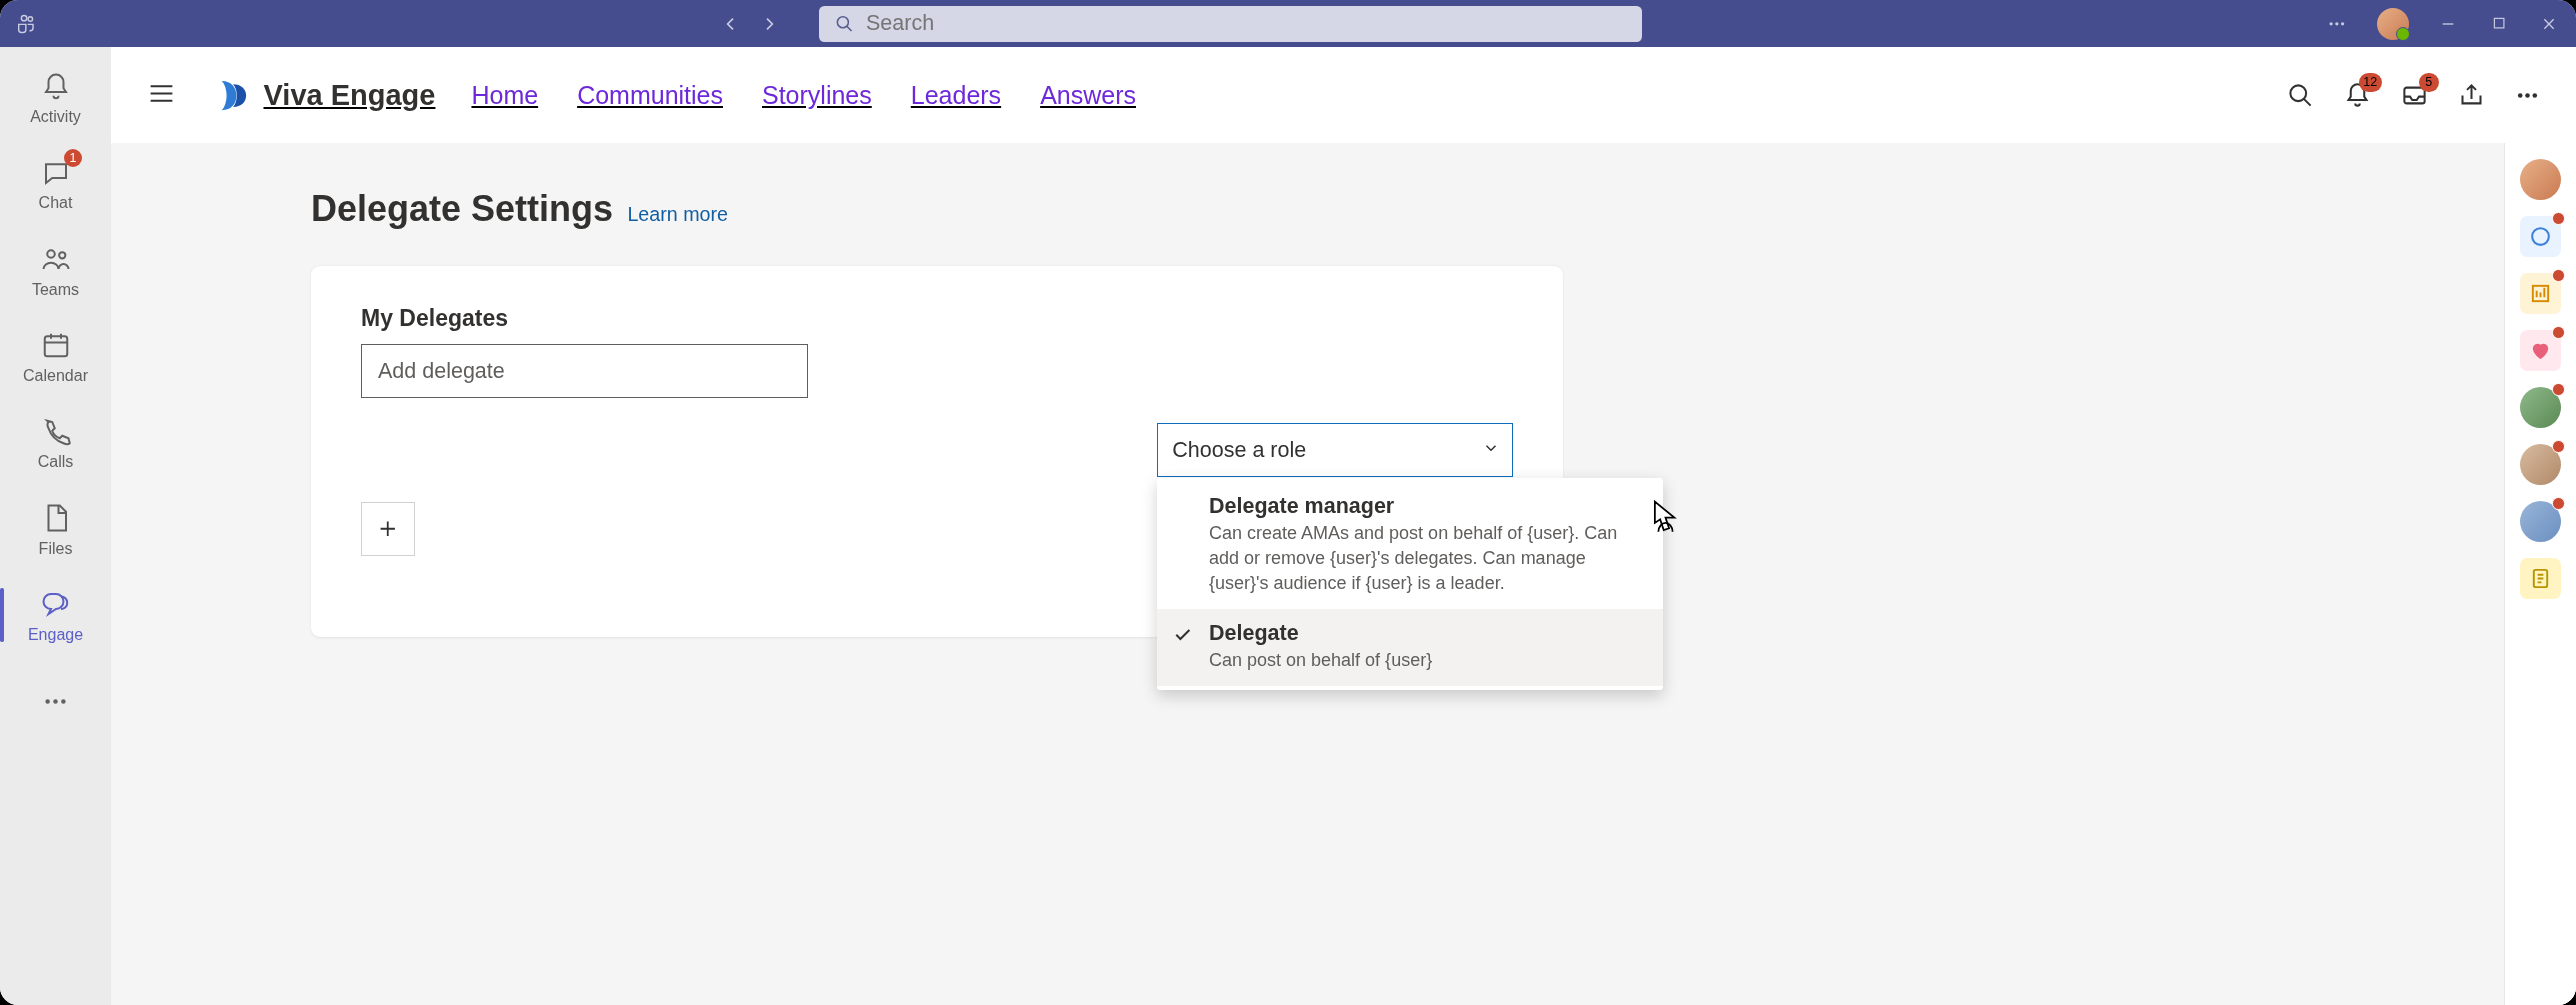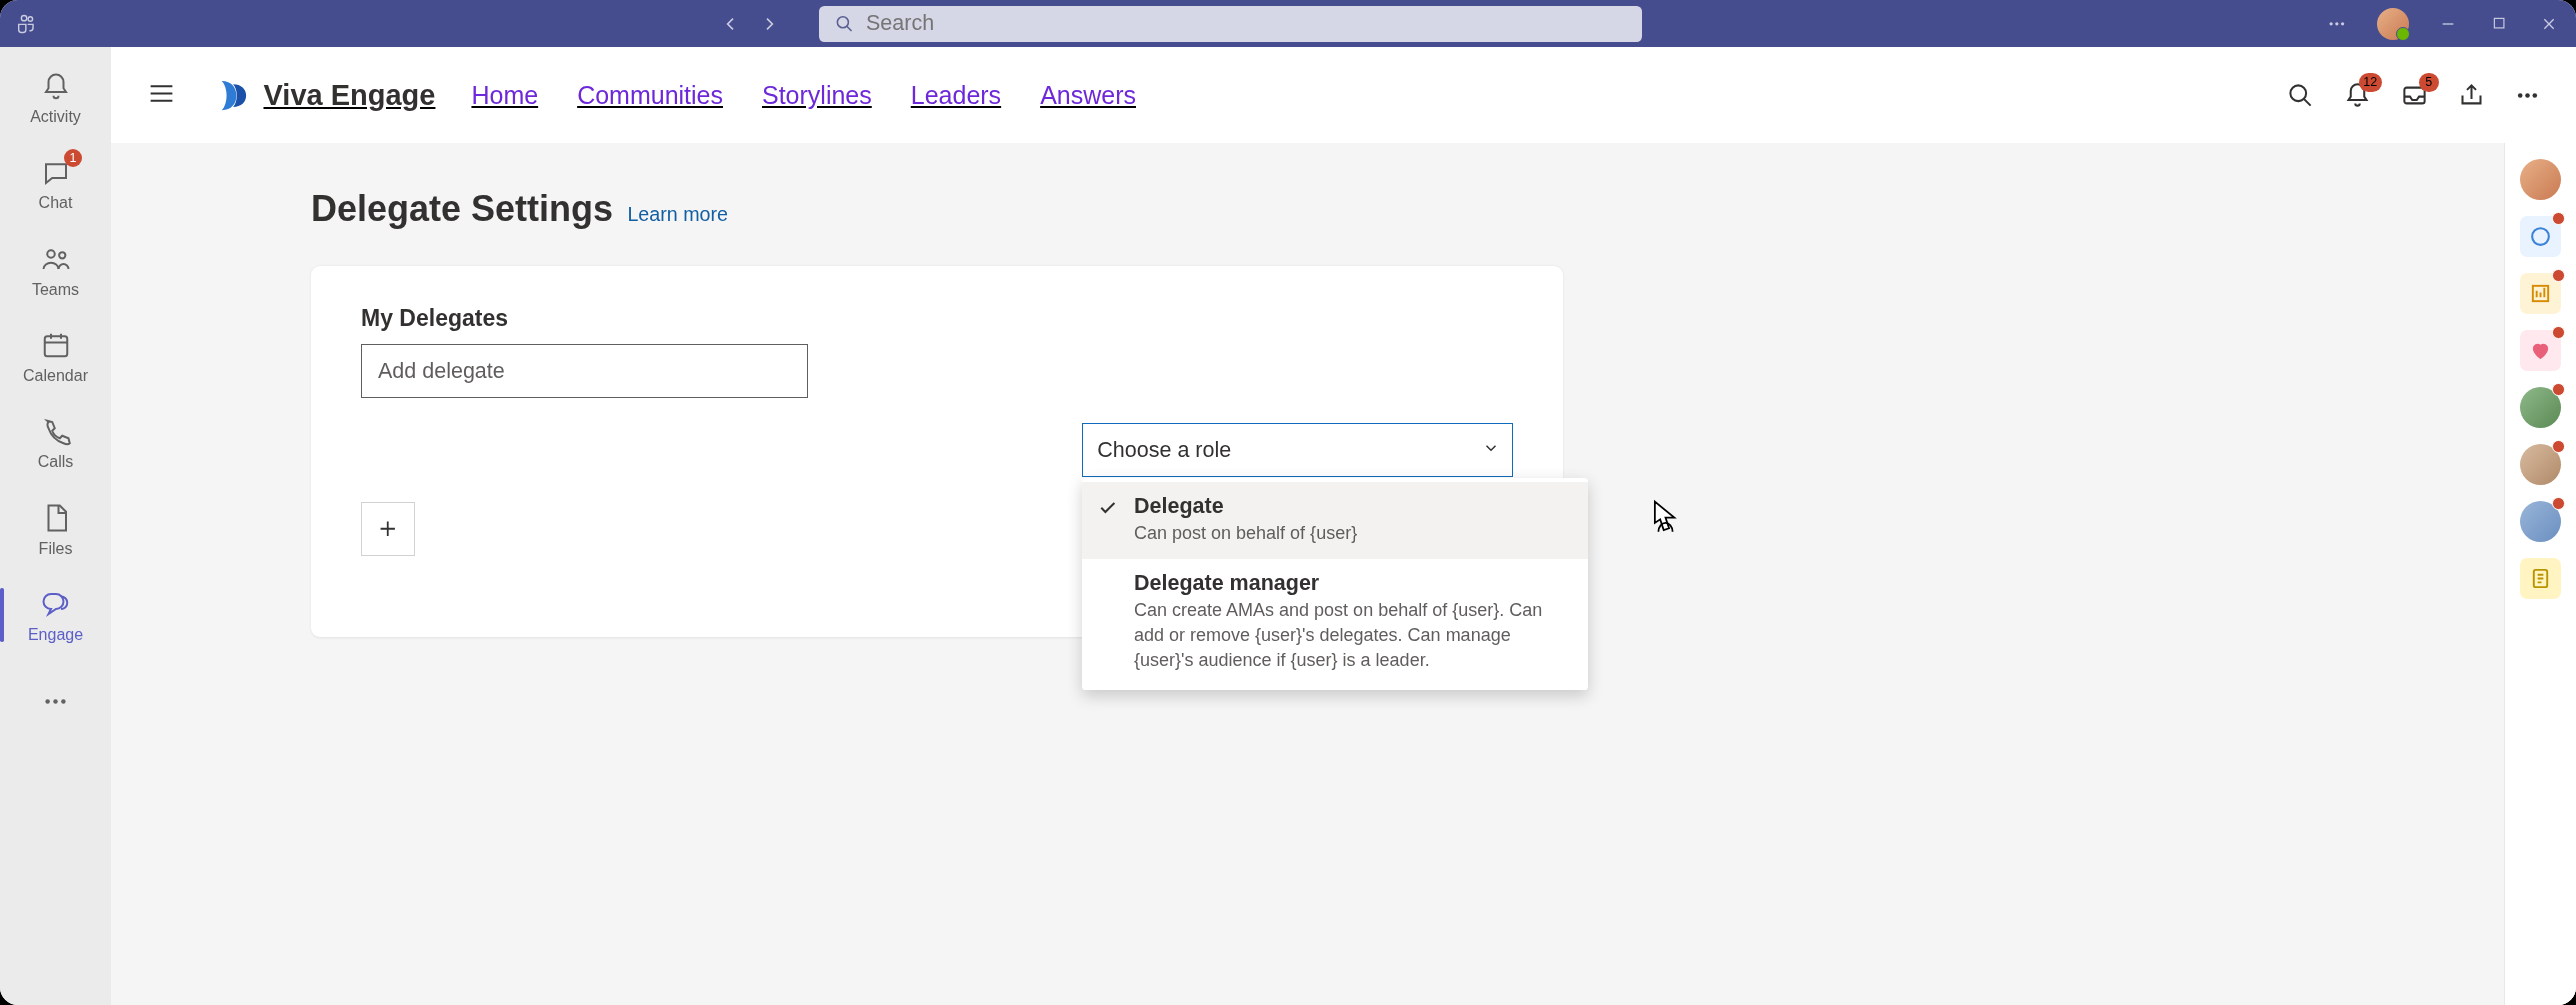--- a/index.html
+++ b/index.html
@@ -77,21 +77,21 @@
   box-shadow: 0 0.9px 2.7px rgba(0,0,0,0.08);
 }
 .card-title { font-size: 23px; font-weight: 700; color: #323130; margin-bottom: 12px;}
 .card-row { display:flex; gap: 25px; align-items:flex-start;flex-direction:column;}
 .text-input {
   width: 447px; height: 54px; border: 0.9px solid #605e5c; padding: 0 16px; font-size: 21.5px; color:#323130; outline:none;
 }
 .text-input::placeholder { color:#605e5c; }
 .role-wrap { position: relative; margin-left: auto; }
 .select-box {
-  width: 431px; height: 54px; border: 1.8px solid #0f6cbd; display:flex; align-items:center; justify-content:space-between; padding: 0 12.5px 0 14.3px; font-size: 21.5px; color:#323130; cursor:pointer; background:#fff;
+  width: 356px; height: 54px; border: 1.8px solid #0f6cbd; display:flex; align-items:center; justify-content:space-between; padding: 0 12.5px 0 14.3px; font-size: 21.5px; color:#323130; cursor:pointer; background:#fff;
 }
 .add-btn {
   width: 54px; height: 54px; border:0.9px solid #d1d1d1; background:#fff; display:flex; align-items:center; justify-content:center; cursor:pointer; font-size:25px; color:#323130;
 }
 
 
 .dropdown {
   position:absolute; top: 55px; left: 0; width: 506px; background:#fff; border-radius: 3.6px; box-shadow: 0 5.4px 16px rgba(0,0,0,0.18); z-index: 50; padding: 3.6px 0;
 }
 .dd-item { padding: 12.5px 18px 12.5px 52px; position:relative; cursor:pointer;}
@@ -327,33 +327,33 @@
           <div class="select-box">
             <span>Choose a role</span>
             <span>
               <svg width="18" height="18" viewBox="0 0 24 24" fill="none" stroke="#323130" stroke-width="2">
                   <path d="M6 9l6 6 6-6"></path>
                 </svg>
             </span>
           </div>
 
           <div class="dropdown">
+            <div class="dd-item">
+              <div class="dd-title">Delegate manager</div>
+              <div class="dd-desc">Can create AMAs and post on behalf of {user}. Can add or remove {user}'s delegates. Can manage {user}'s audience if {user} is a leader.</div>
+            </div>
             <div class="dd-item hover">
               <span class="dd-check">
                 <svg width="19.7" height="19.7" viewBox="0 0 24 24" fill="none" stroke="currentColor" stroke-width="2.5">
                     <path d="M4 12l5 5L20 6"></path>
                   </svg>
               </span>
               <div class="dd-title">Delegate</div>
               <div class="dd-desc">Can post on behalf of {user}</div>
             </div>
-            <div class="dd-item">
-              <div class="dd-title">Delegate manager</div>
-              <div class="dd-desc">Can create AMAs and post on behalf of {user}. Can add or remove {user}'s delegates. Can manage {user}'s audience if {user} is a leader.</div>
-            </div>
           </div>
         </div>
         <div class="add-btn">
           <svg width="21.5" height="21.5" viewBox="0 0 24 24" stroke="currentColor" stroke-width="2">
               <path d="M12 4v16M4 12h16"></path>
             </svg>
         </div>
       </div>
     </div>
   </div>

